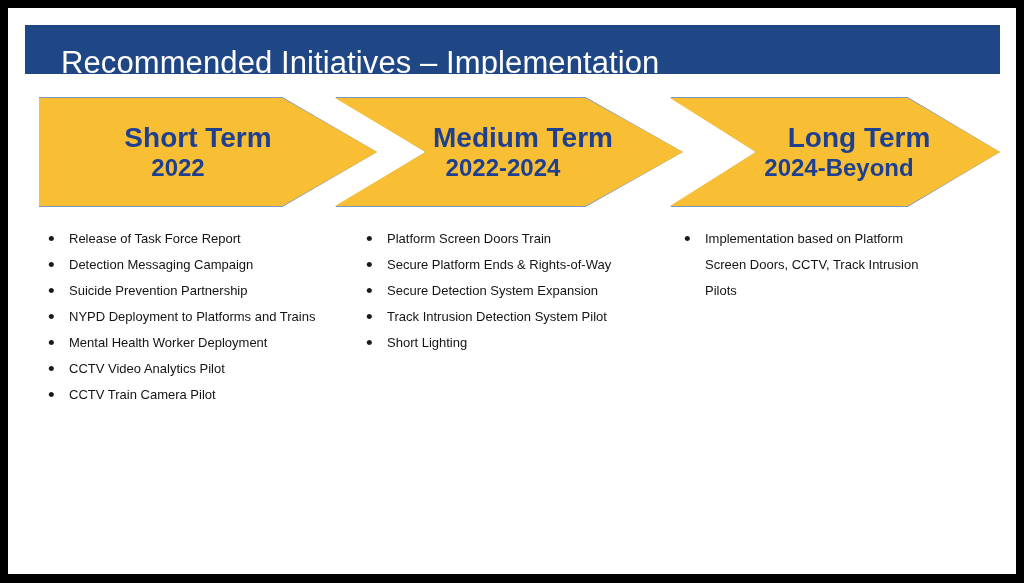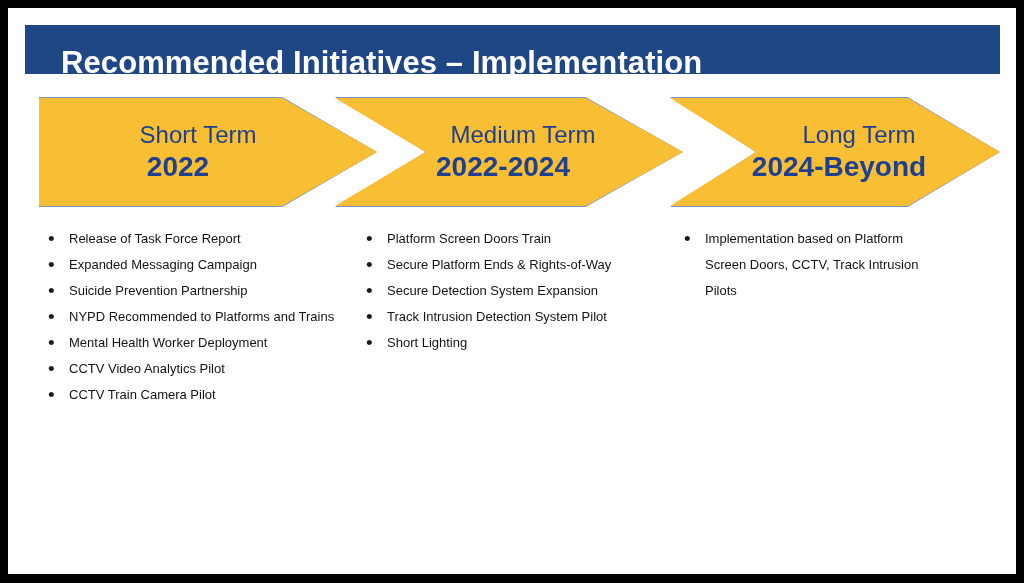--- a/index.html
+++ b/index.html
@@ -45,21 +45,21 @@
     width: 975px;
     height: 49px;
     background: #1F4685;
     box-sizing: border-box;
     display: flex;
     align-items: center;
   }
   #title-text {
     color: #ffffff;
     font-size: 31px;
-    font-weight: bold;
+    font-weight: normal;
     letter-spacing: 0.1px;
     margin-left: 36px;
     white-space: nowrap;
     line-height: 1;
     margin-top: 26px;
   }
 
   
   #chevron-row {
     position: absolute;
@@ -101,31 +101,31 @@
     -webkit-clip-path: polygon(0 0, 72% 0, 100% 50%, 72% 100%, 0 100%);
     clip-path: polygon(0 0, 72% 0, 100% 50%, 72% 100%, 0 100%);
   }
   .chevron-outline.mid {
     -webkit-clip-path: polygon(0 0, 72% 0, 100% 50%, 72% 100%, 0 100%, 26% 50%);
     clip-path: polygon(0 0, 72% 0, 100% 50%, 72% 100%, 0 100%, 26% 50%);
   }
 
   .chevron-label {
     color: #1F4090;
-    font-weight: normal;
-    font-size: 24px;
+    font-weight: bold;
+    font-size: 28px;
     line-height: 1.18;
     text-align: center;
     white-space: nowrap;
     margin-left: 40px;
   }
   .chevron-sub {
     color: #1F4090;
     font-weight: bold;
-    font-size: 28px;
+    font-size: 24px;
     line-height: 1.18;
     text-align: center;
     white-space: nowrap;
   }
   
   #chevron-1, #outline-1 { left: 31px;  width: 338px; }
   #chevron-2, #outline-2 { left: 327px; width: 348px; }
   #chevron-3, #outline-3 { left: 662px; width: 330px; }
   #chevron-1 .chevron-inner { transform: translateX(-30px); }
   #chevron-2 .chevron-inner { transform: translateX(-6px); }
@@ -208,29 +208,29 @@
     </div>
 
     <div id="columns">
       <div class="bullet-column" id="column-1">
           <div class="bullet-item">
             <span class="bullet-dot">•</span>
             <span class="bullet-text">Release of Task Force Report</span>
           </div>
           <div class="bullet-item">
             <span class="bullet-dot">•</span>
-            <span class="bullet-text">Expanded Messaging Campaign</span>
+            <span class="bullet-text">Detection Messaging Campaign</span>
           </div>
           <div class="bullet-item">
             <span class="bullet-dot">•</span>
             <span class="bullet-text">Suicide Prevention Partnership</span>
           </div>
           <div class="bullet-item">
             <span class="bullet-dot">•</span>
-            <span class="bullet-text">NYPD Recommended to Platforms and Trains</span>
+            <span class="bullet-text">NYPD Deployment to Platforms and Trains</span>
           </div>
           <div class="bullet-item">
             <span class="bullet-dot">•</span>
             <span class="bullet-text">Mental Health Worker Deployment</span>
           </div>
           <div class="bullet-item">
             <span class="bullet-dot">•</span>
             <span class="bullet-text">CCTV Video Analytics Pilot</span>
           </div>
           <div class="bullet-item">

